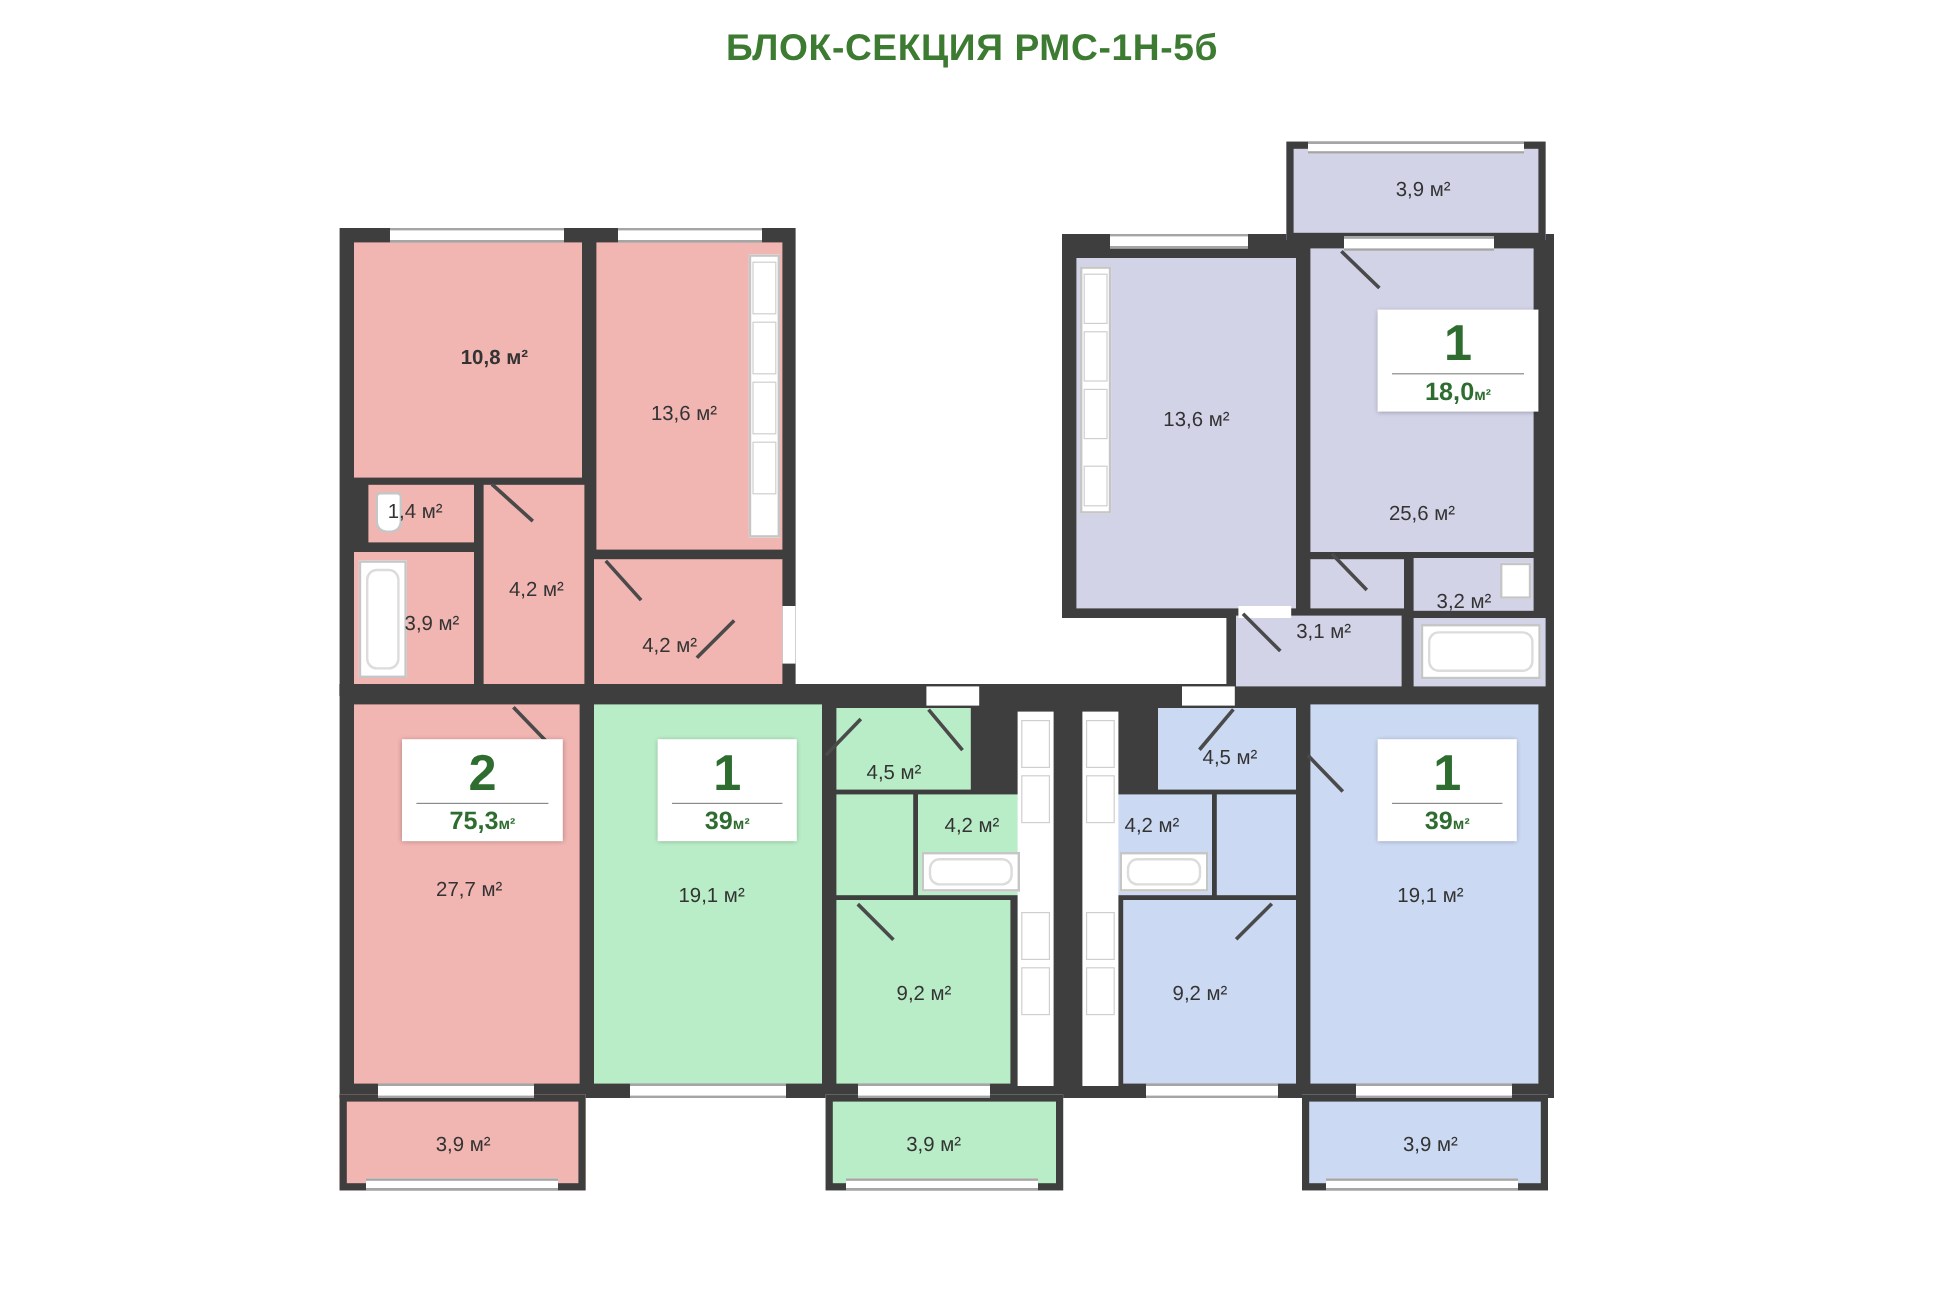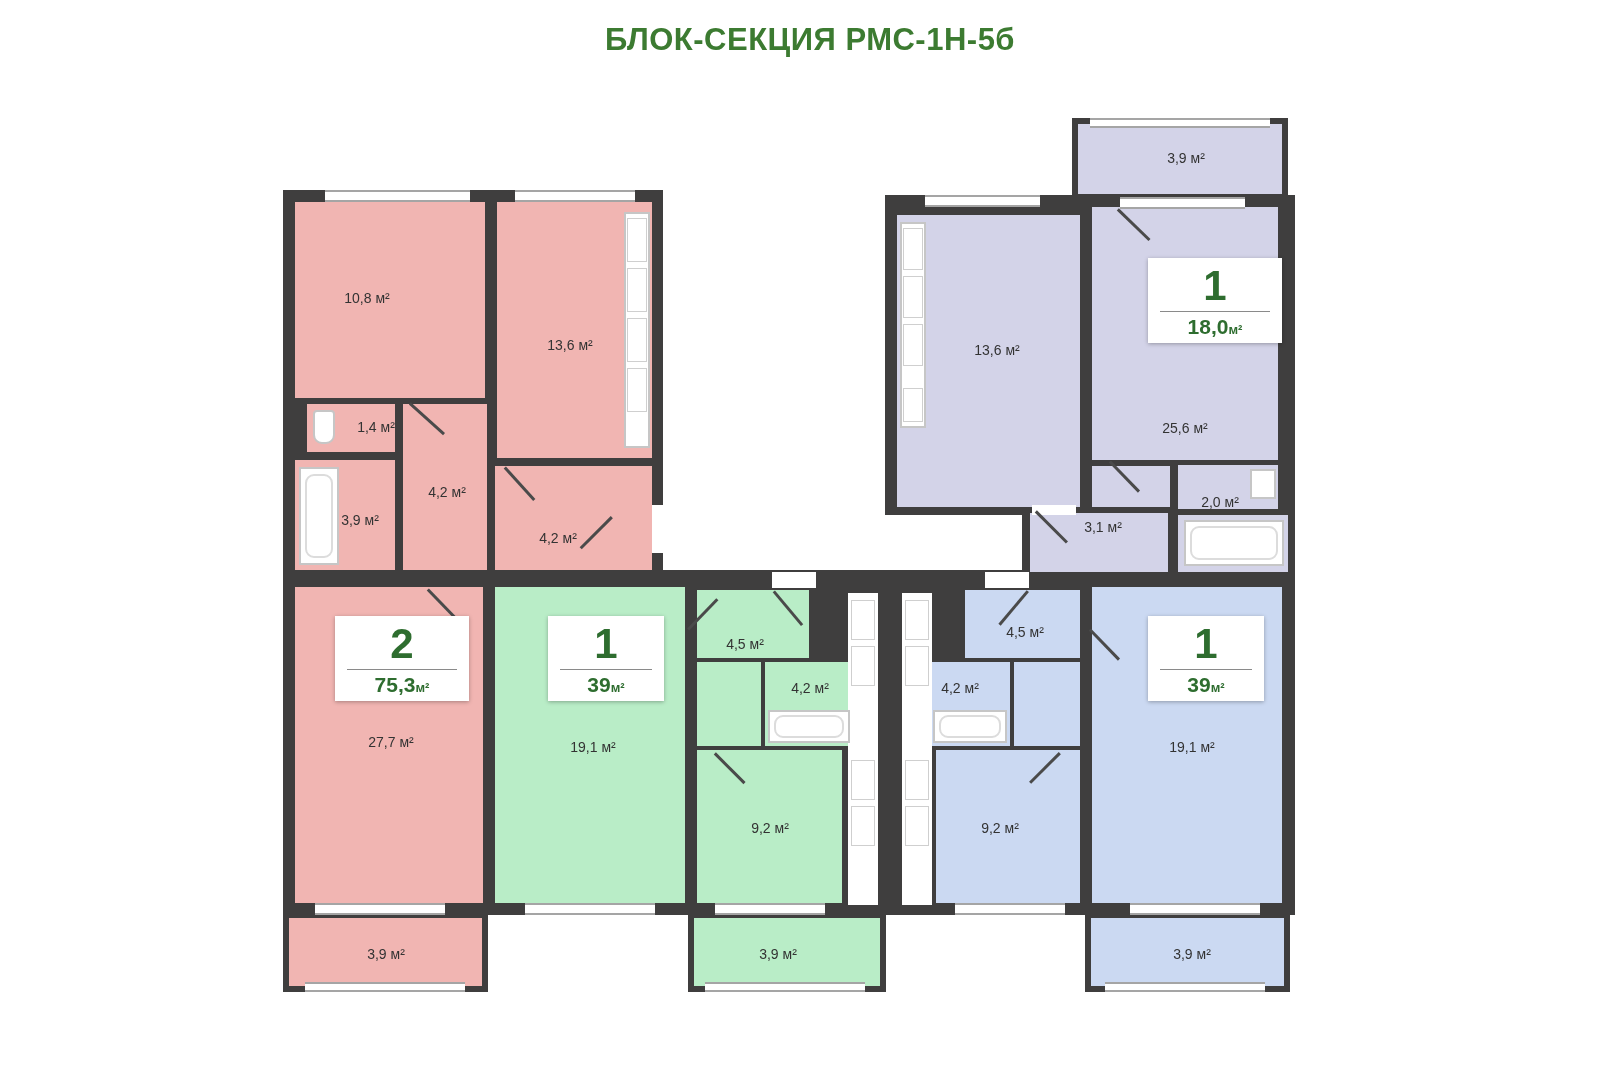--- a/index.html
+++ b/index.html
@@ -12,21 +12,21 @@
     font-size:31px;font-weight:bold;color:#3c7b31;letter-spacing:.5px;
   }
   .wall{position:absolute;background:#3f3e3e;}
   .room{position:absolute;}
   .pinkbg{background:#f1b5b2;}
   .greenbg{background:#b9edc7;}
   .lavbg{background:#d3d3e8;}
   .bluebg{background:#cbd9f2;}
   .rlabel{
     position:absolute;transform:translate(-50%,-50%);
-    font-size:14px;color:#333;white-space:nowrap;
+    font-size:17px;color:#333;white-space:nowrap;
   }
   .badge{
     position:absolute;background:#fff;text-align:center;
     padding:7px 12px 5px;box-shadow:0 1px 4px rgba(0,0,0,.3);
   }
   .badge .n{font-size:42px;font-weight:bold;color:#2e6d2f;line-height:1;}
   .badge .a{
     font-size:21px;font-weight:bold;color:#2e6d2f;
     border-top:1px solid #8a8a8a;margin-top:4px;padding-top:3px;line-height:1.1;
   }
@@ -149,44 +149,44 @@
 <div class="door" style="left:774px;top:590px;width:44px;transform:rotate(50deg);"></div>
 <div class="door" style="left:688px;top:628px;width:42px;transform:rotate(-46deg);"></div>
 <div class="door" style="left:715px;top:752px;width:42px;transform:rotate(45deg);"></div>
 <div class="door" style="left:1028px;top:590px;width:44px;transform:rotate(130deg);"></div>
 <div class="door" style="left:1090px;top:628px;width:42px;transform:rotate(46deg);"></div>
 <div class="door" style="left:1060px;top:752px;width:42px;transform:rotate(135deg);"></div>
 <div class="door" style="left:1036px;top:510px;width:44px;transform:rotate(45deg);"></div>
 <div class="door" style="left:1110px;top:460px;width:42px;transform:rotate(46deg);"></div>
 <div class="door" style="left:1118px;top:208px;width:44px;transform:rotate(44deg);"></div>
 
-<div class="rlabel" style="left:367px;top:298px;">10,8 м²</div>
+<div class="rlabel" style="left:412px;top:298px;font-weight:bold;">10,8 м²</div>
 <div class="rlabel" style="left:570px;top:345px;">13,6 м²</div>
-<div class="rlabel" style="left:376px;top:427px;">1,4 м²</div>
+<div class="rlabel" style="left:346px;top:427px;">1,4 м²</div>
 <div class="rlabel" style="left:360px;top:520px;">3,9 м²</div>
 <div class="rlabel" style="left:447px;top:492px;">4,2 м²</div>
 <div class="rlabel" style="left:558px;top:538px;">4,2 м²</div>
 <div class="rlabel" style="left:391px;top:742px;">27,7 м²</div>
 <div class="rlabel" style="left:386px;top:954px;">3,9 м²</div>
 
 <div class="rlabel" style="left:593px;top:747px;">19,1 м²</div>
 <div class="rlabel" style="left:745px;top:644px;">4,5 м²</div>
 <div class="rlabel" style="left:810px;top:688px;">4,2 м²</div>
 <div class="rlabel" style="left:770px;top:828px;">9,2 м²</div>
 <div class="rlabel" style="left:778px;top:954px;">3,9 м²</div>
 
 <div class="rlabel" style="left:1025px;top:632px;">4,5 м²</div>
 <div class="rlabel" style="left:960px;top:688px;">4,2 м²</div>
 <div class="rlabel" style="left:1000px;top:828px;">9,2 м²</div>
 <div class="rlabel" style="left:1192px;top:747px;">19,1 м²</div>
 <div class="rlabel" style="left:1192px;top:954px;">3,9 м²</div>
 
 <div class="rlabel" style="left:997px;top:350px;">13,6 м²</div>
 <div class="rlabel" style="left:1185px;top:428px;">25,6 м²</div>
-<div class="rlabel" style="left:1220px;top:502px;">2,0 м²</div>
+<div class="rlabel" style="left:1220px;top:502px;">3,2 м²</div>
 <div class="rlabel" style="left:1103px;top:527px;">3,1 м²</div>
 <div class="rlabel" style="left:1186px;top:158px;">3,9 м²</div>
 
 <div class="badge" style="left:335px;top:616px;width:110px;">
   <div class="n">2</div>
   <div class="a"><span>75,3</span><span class="u">м²</span></div>
 </div>
 <div class="badge" style="left:548px;top:616px;width:92px;">
   <div class="n">1</div>
   <div class="a"><span>39</span><span class="u">м²</span></div>

